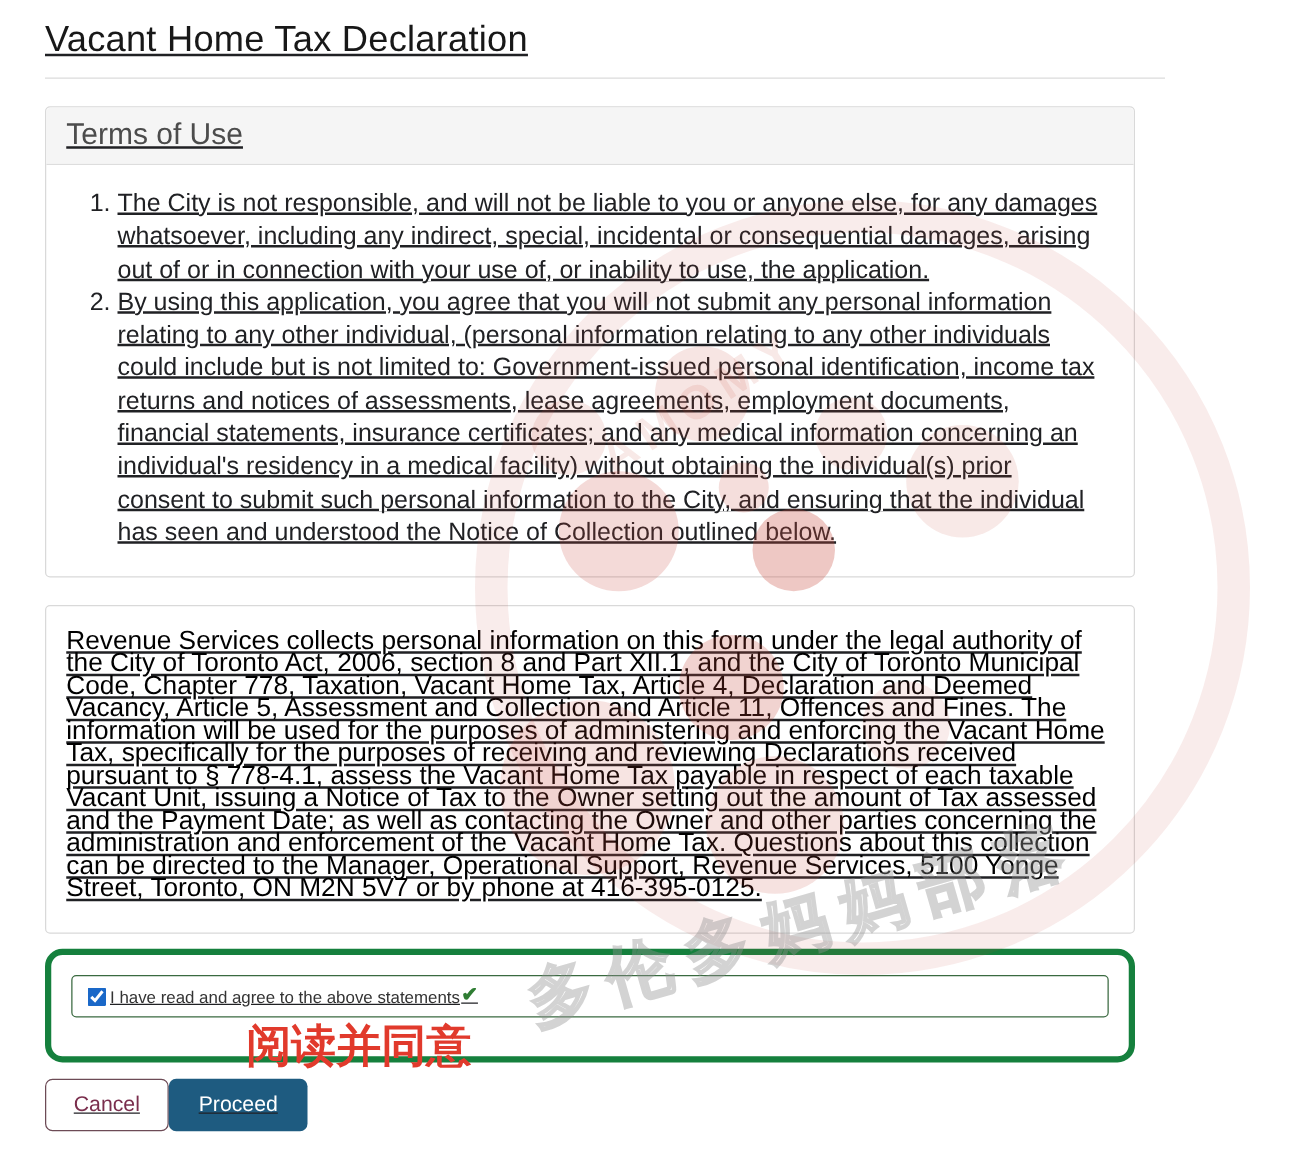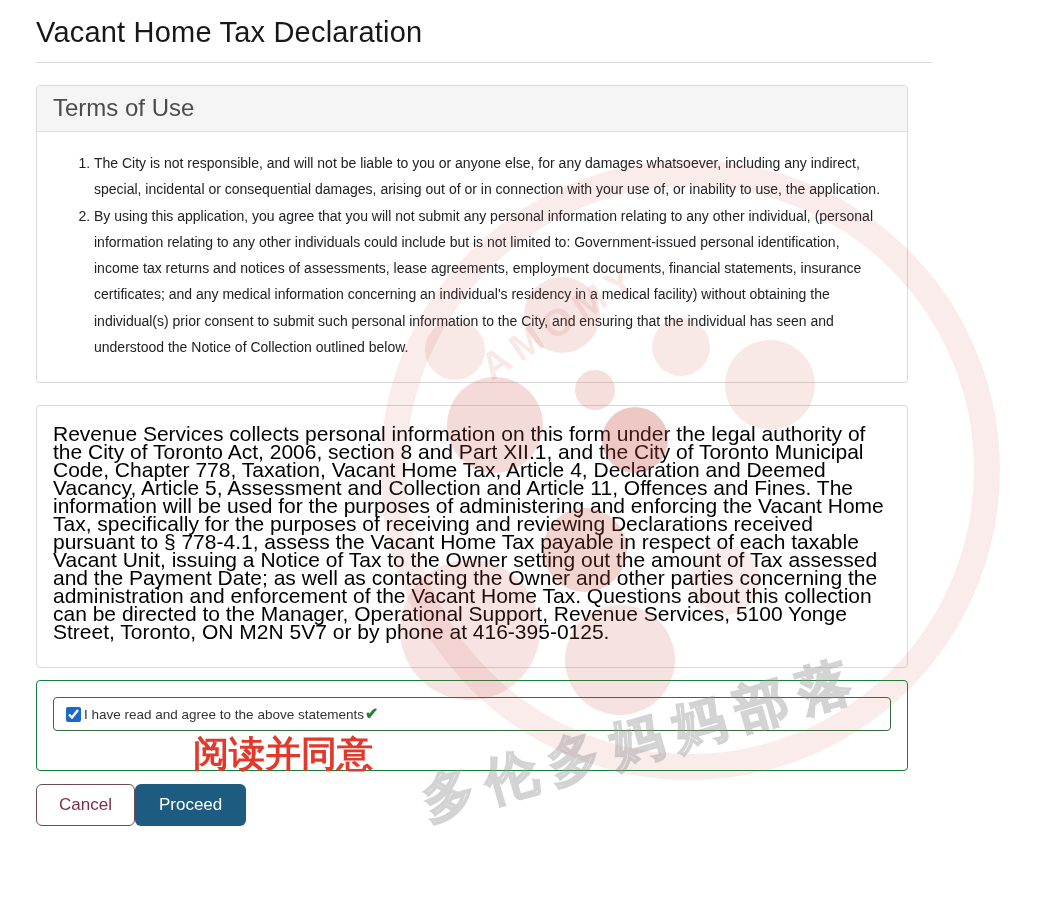--- a/index.html
+++ b/index.html
@@ -1,36 +1,36 @@
 <!DOCTYPE html>
 <html><head>
 <meta charset="utf-8">
 <style>
   * { margin:0; padding:0; box-sizing:border-box; }
   html,body { width:1052px; height:920px; background:#ffffff;
     font-family:"Liberation Sans", sans-serif; color:#202124; overflow:hidden; }
-  .page { position:relative; width:932px; height:920px; }
+  .page { position:relative; width:932px; height:920px;text-decoration:underline; }
 
   
   .page-title { padding:16px 0 0 36px; font-size:29px; font-weight:500; color:#181818; letter-spacing:.2px; }
   .title-rule { margin:13px 0 0 36px; border:none; border-top:1px solid #dcdcdc; }
 
   
   .content { margin:0 24px 0 36px; }
   .panel { border:1px solid #d9d9d9; border-radius:4px; margin-top:22px; background:#fff; }
   .panel-header { background:#f5f5f5; border-bottom:1px solid #dddddd; border-radius:4px 4px 0 0;
     padding:8px 16px 9px 16px; font-size:24px; color:#4c4c4c; }
   .terms-body { padding:18px 24px 22px 20px; }
   .terms-body ol { margin:0; padding-left:37px; }
-  .terms-body li { font-size:14px; line-height:26.3px; color:#202124; }
+  .terms-body li { font-size:20px; line-height:26.3px; color:#202124; }
   .notice-body { padding:19px 18px 26px 16px; }
   .notice-body p { font-size:21px; line-height:18px; color:#000000; }
 
   
-  .agree-panel { position:relative; margin-top:12px; border:1px solid #15803d; border-radius:4px;
+  .agree-panel { position:relative; margin-top:12px; border:5px solid #15803d; border-radius:14px;
     padding:16px; height:91px; }
   .agree-box { display:flex; align-items:center; border:1px solid #3a6a40; border-radius:4px;
     padding:8px 12px; background:#fff; }
   .agree-box input[type="checkbox"] { width:15px; height:15px; accent-color:#1a68c8; margin:0; flex:0 0 auto; }
   .agree-label { font-size:13.5px; color:#333; margin-left:3px; }
   .agree-check { color:#2f7d33; font-size:16px; font-weight:bold; margin-left:1px; line-height:1; }
   .annotation { position:absolute; left:156px; top:55px; font-size:36px; font-weight:700;
     color:#e13a2c; line-height:1; white-space:nowrap; z-index:3; }
 
   

